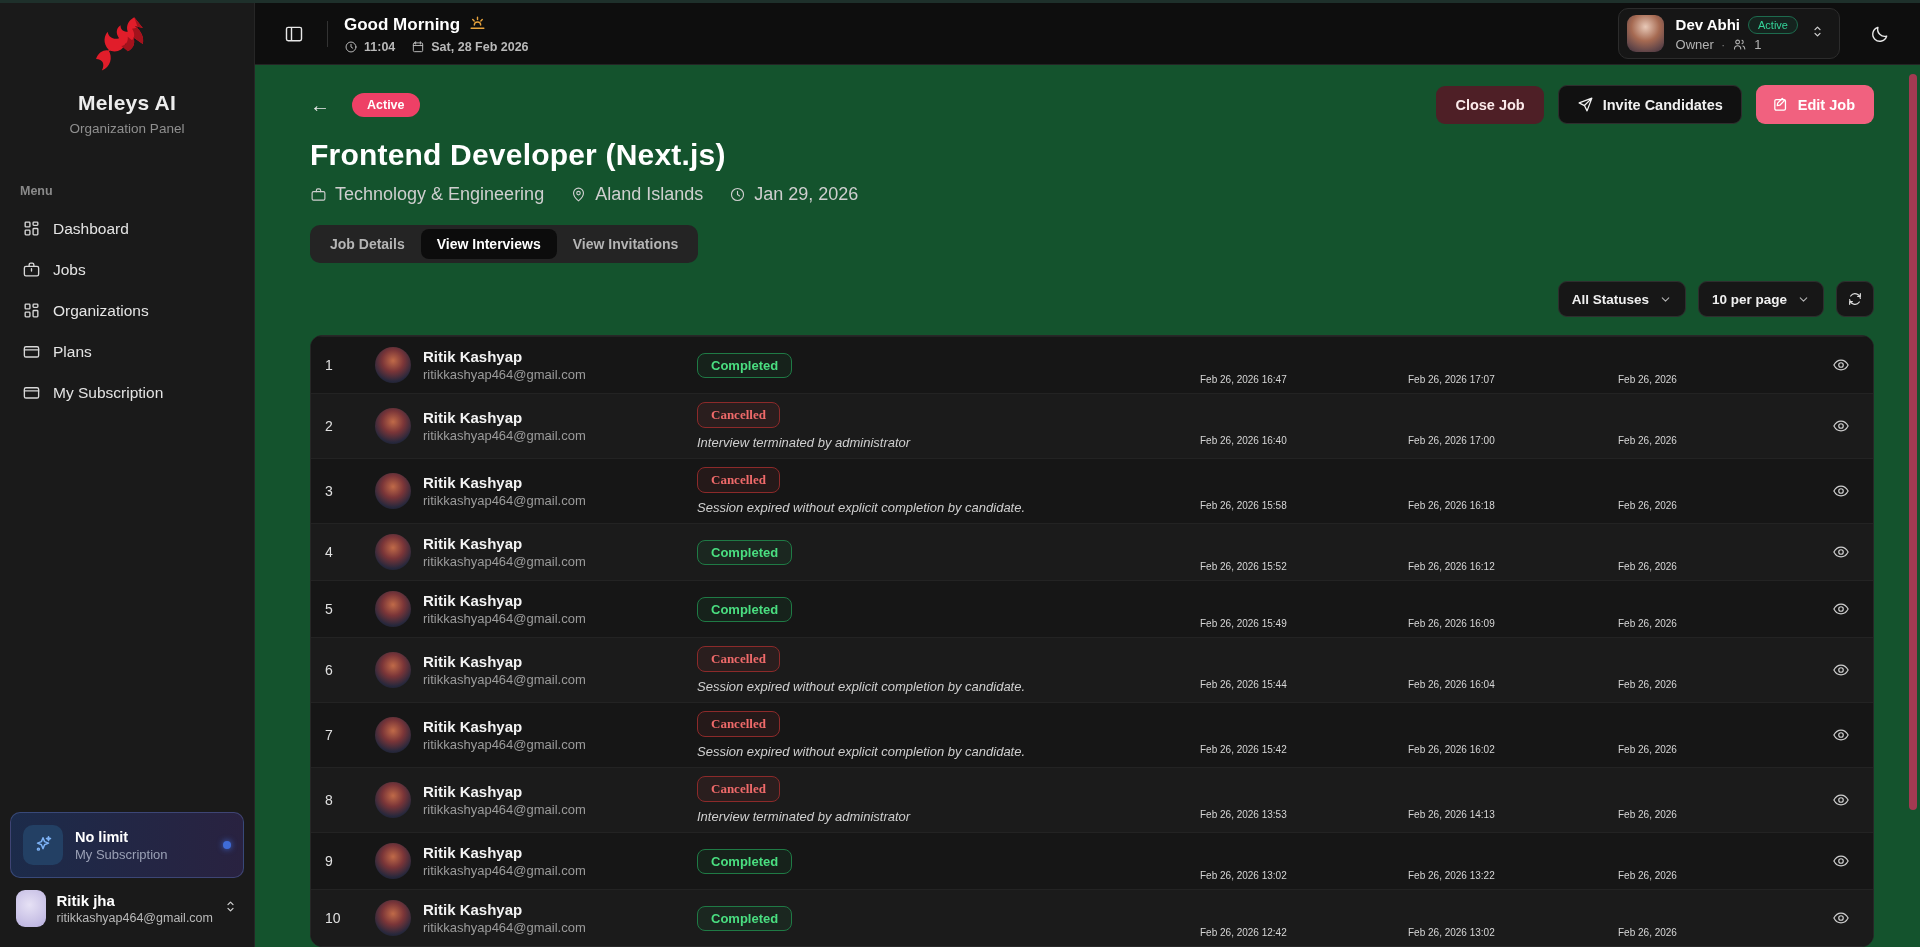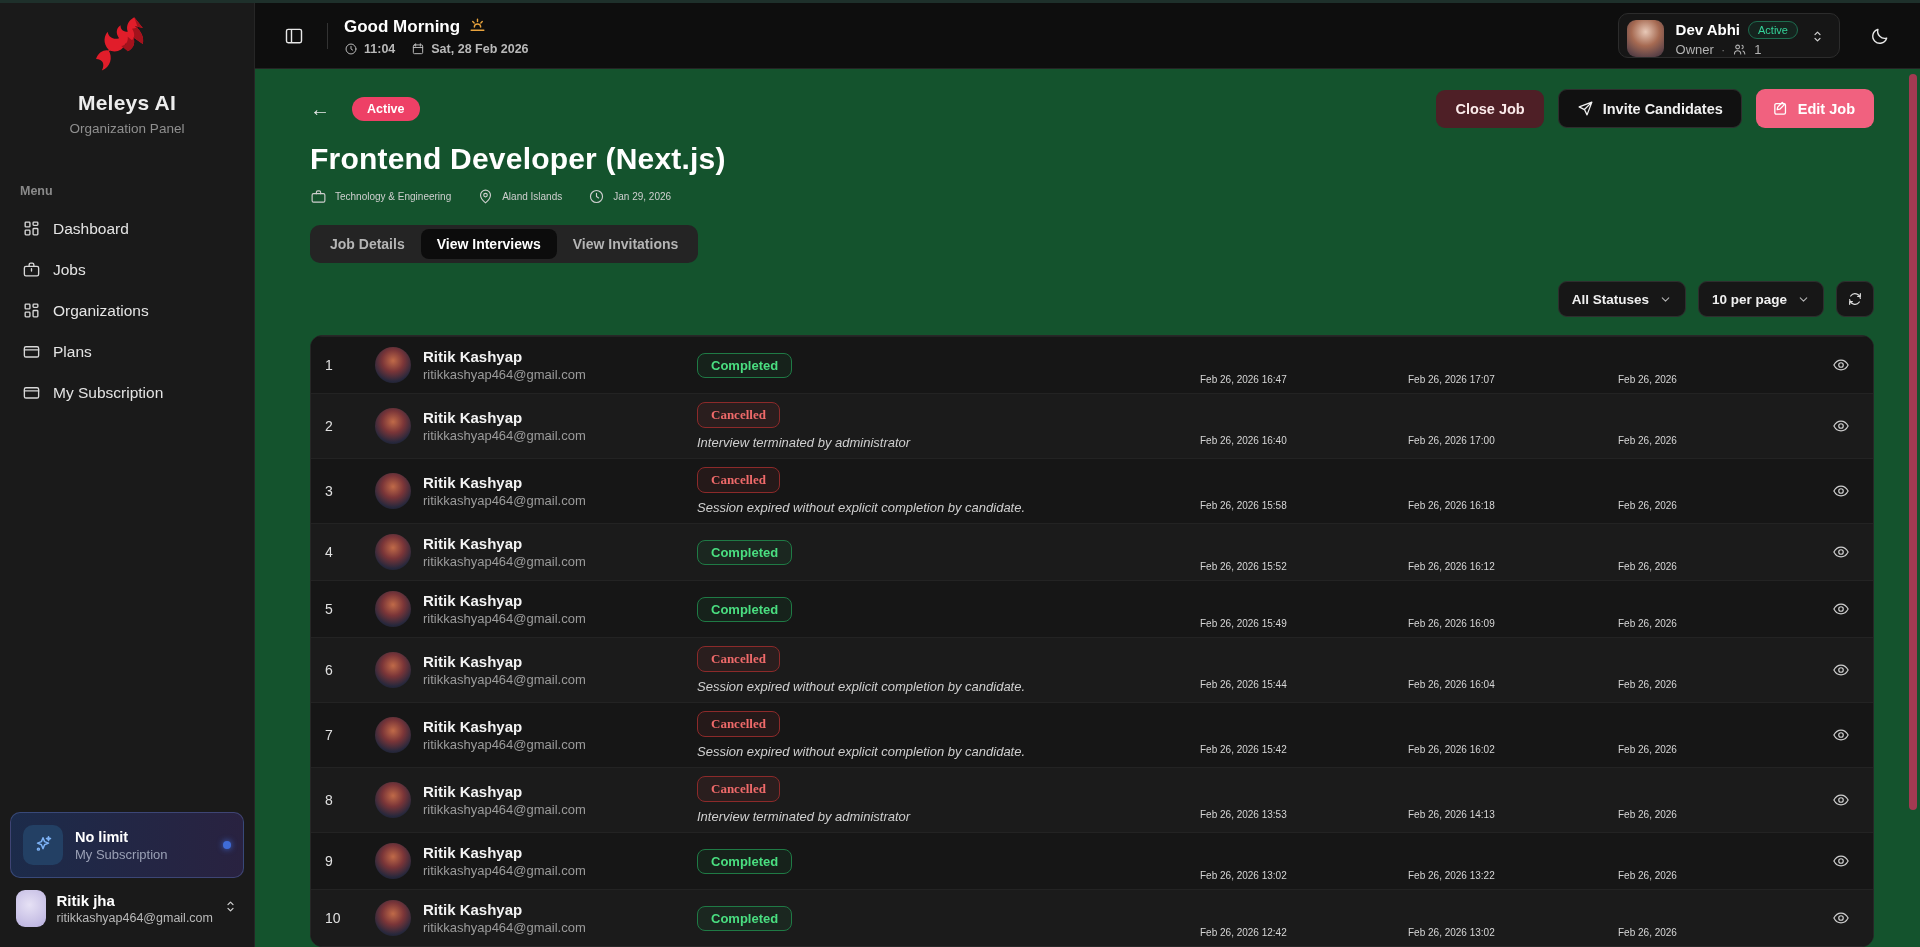--- a/index.html
+++ b/index.html
@@ -53,21 +53,21 @@
   .greeting { font-size:17px; font-weight:bold; color:#fff; }
   .sunrise svg { width:19px; height:19px; stroke:#e8a33d; fill:none; stroke-width:1.8;
     stroke-linecap:round; }
   .datetime { display:flex; align-items:center; gap:16px; margin-top:3px; font-size:12.5px;
     color:#b9b9b9; font-weight:bold; }
   .dt-item { display:flex; align-items:center; gap:6px; }
   .dt-item svg { width:14px; height:14px; stroke:#b9b9b9; fill:none; stroke-width:1.7;
     stroke-linecap:round; stroke-linejoin:round; }
   .topbar-right { margin-left:auto; display:flex; align-items:center; gap:22px; }
   .account-card { display:flex; align-items:center; gap:12px; background:#161616;
-    border:1px solid #2c2c2c; border-radius:10px; padding:6px 14px 0 8px; cursor:pointer; }
+    border:1px solid #2c2c2c; border-radius:10px; padding:6px 14px 6px 8px; cursor:pointer; }
   .acct-avatar { width:37px; height:37px; border-radius:9px;
     background:radial-gradient(circle at 50% 32%, #e8c9b8 0%, #a66a52 45%, #6a4a4a 75%, #3c2e3c 100%); }
   .acct-name-line { display:flex; align-items:center; gap:8px; }
   .acct-name { font-size:15px; font-weight:bold; color:#fff; }
   .acct-badge { font-size:11px; color:#34d399; border:1px solid #1d6b4e; background:rgba(16,185,129,.08);
     border-radius:20px; padding:2px 9px; }
   .acct-sub { display:flex; align-items:center; gap:7px; font-size:13px; color:#b3b3b3; margin-top:3px; }
   .acct-sub svg { width:15px; height:15px; stroke:#b3b3b3; fill:none; stroke-width:1.7;
     stroke-linecap:round; stroke-linejoin:round; }
   .dot-sep { color:#777; }
@@ -87,21 +87,21 @@
   .btn { display:flex; align-items:center; gap:9px; font-size:14.5px; font-weight:bold;
     border-radius:9px; padding:10px 18px; cursor:pointer; border:1px solid transparent; }
   .btn svg { width:17px; height:17px; fill:none; stroke-width:1.8; stroke-linecap:round;
     stroke-linejoin:round; }
   .btn-close { background:#4e1f26; color:#fbeaea; }
   .btn-invite { background:#111; color:#f1f1f1; border-color:#2e2e2e; }
   .btn-invite svg { stroke:#f1f1f1; }
   .btn-edit { background:#f1617f; color:#fff;padding-left:15px; }
   .btn-edit svg { stroke:#fff; }
   .job-title { font-size:30px; font-weight:bold; color:#fff; margin-top:14px; letter-spacing:.2px; }
-  .job-meta { display:flex; align-items:center; gap:26px; margin-top:12px; font-size:10px; color:#cfcfcf; }
+  .job-meta { display:flex; align-items:center; gap:26px; margin-top:12px; font-size:18px; color:#cfcfcf; }
   .meta-item { display:flex; align-items:center; gap:8px; }
   .meta-item svg { width:17px; height:17px; stroke:#cfcfcf; fill:none; stroke-width:1.6;
     stroke-linecap:round; stroke-linejoin:round; }
 
   .tabs { display:inline-flex; background:#242424; border-radius:10px; padding:4px; margin-top:20px; }
   .tab { font-size:14px; color:#b5b5b5; font-weight:bold; padding:7px 16px; border-radius:8px; cursor:pointer; }
   .tab.active { background:#0c0c0c; color:#fff; }
 
   .controls { display:flex; align-items:center; margin-top:18px; }
   .search-box { display:flex; align-items:center; gap:10px; width:298px; height:36px;

